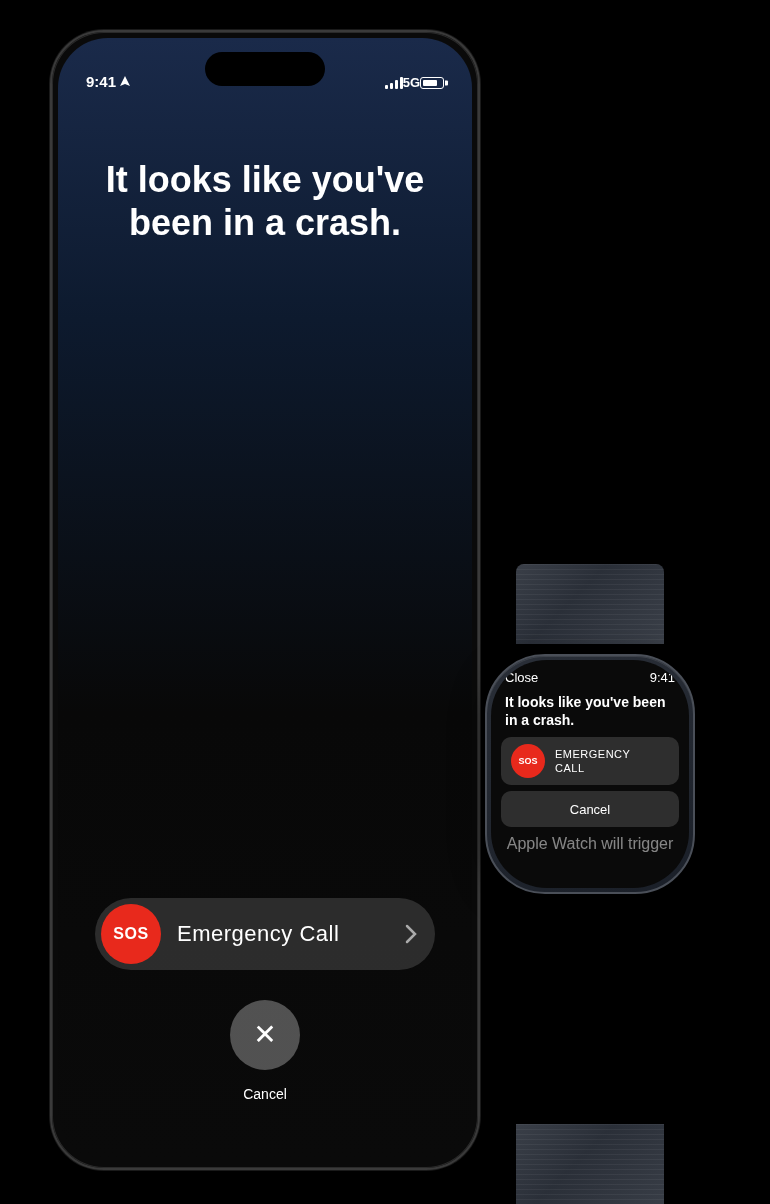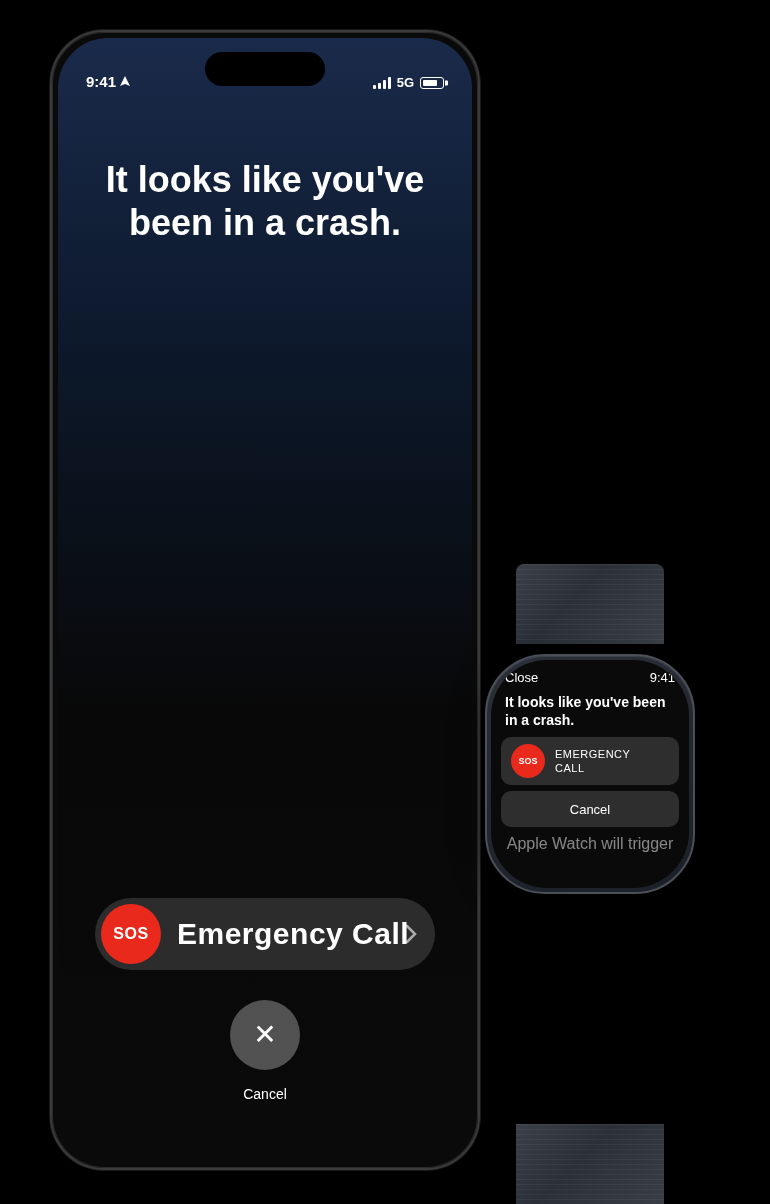--- a/index.html
+++ b/index.html
@@ -78,21 +78,20 @@
       font-weight: 600;
       color: #fff;
       display: flex;
       align-items: center;
       gap: 4px;
     }
 
     .status-icons {
       display: flex;
       align-items: center;
-      gap: 6px;
     }
 
     .signal-bars {
       display: flex;
       align-items: flex-end;
       gap: 2px;
       height: 12px;
     }
     .signal-bars span {
       background: #fff;
@@ -192,22 +191,22 @@
       border-radius: 50%;
       background: #e8291c;
       display: flex;
       align-items: center;
       justify-content: center;
       flex-shrink: 0;
     }
 
     .sos-label {
       color: #fff;
-      font-size: 30px;
-      font-weight: 700;
+      font-size: 22px;
+      font-weight: 400;
       letter-spacing: 0.5px;
     }
 
     .cancel-btn {
       width: 70px;
       height: 70px;
       border-radius: 50%;
       background: rgba(100,100,100,0.8);
       display: flex;
       flex-direction: column;

